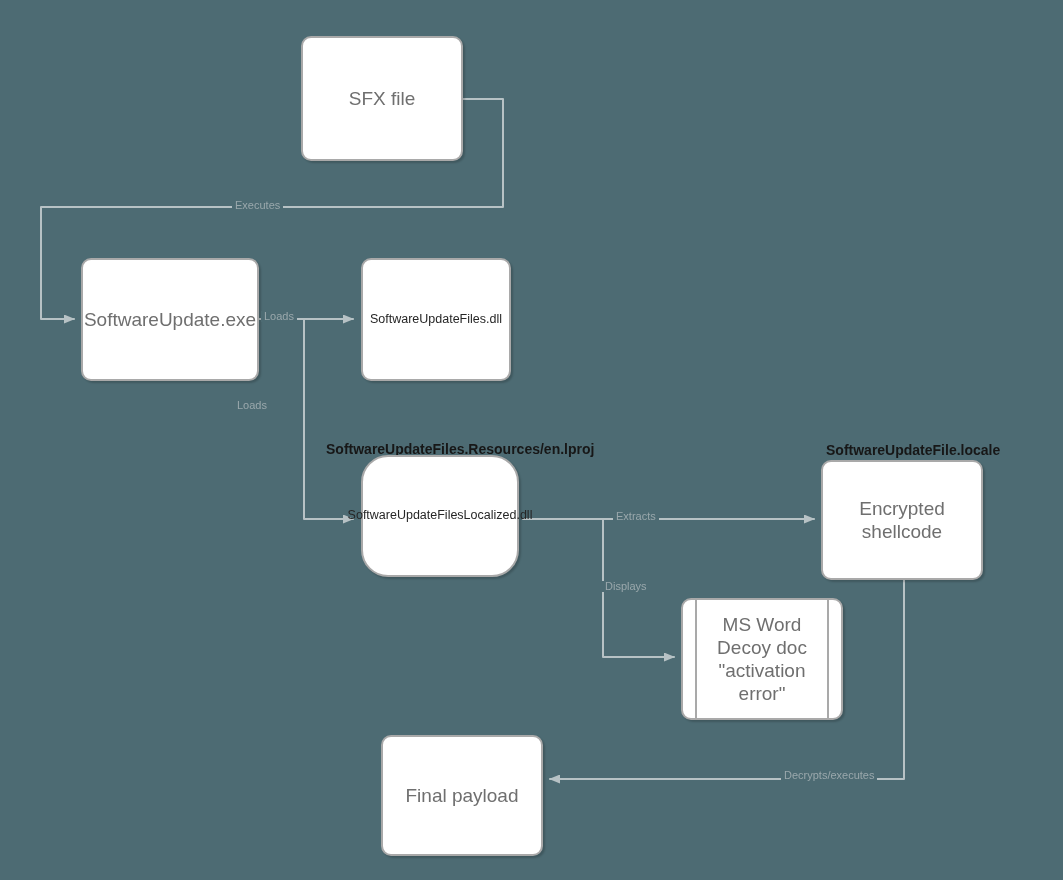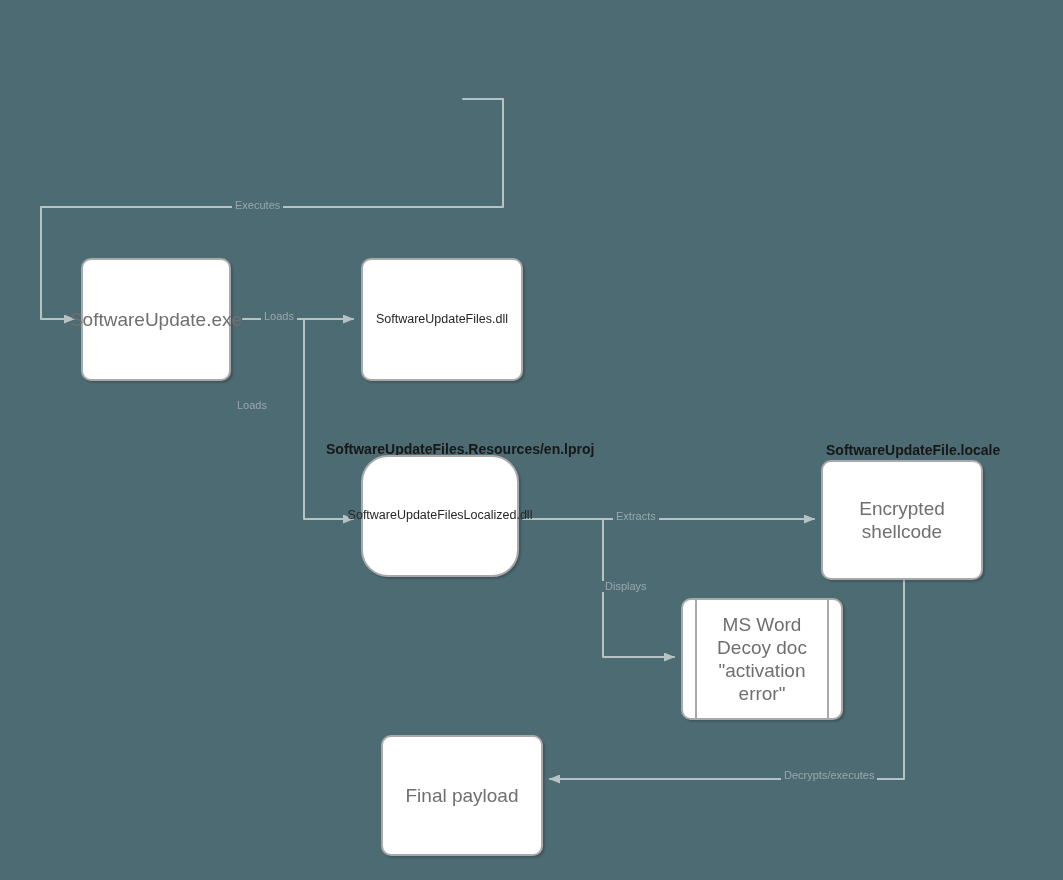--- a/index.html
+++ b/index.html
@@ -106,26 +106,29 @@
       <path d="M304,319 L304,519 L353,519" marker-end="url(#arrow)"></path>
 
       <path d="M523,519 L814,519" marker-end="url(#arrow)"></path>
 
       <path d="M603,519 L603,657 L674,657" marker-end="url(#arrow)"></path>
 
       <path d="M904,580 L904,779 L550,779" marker-end="url(#arrow)"></path>
     </g>
   </svg>
 
+  <div class="node big" style="left:301px; top:36px; width:162px; height:125px;">
+    <span class="node-label">SFX file</span>
+  </div>
 
-  <div class="node big" style="left:81px; top:258px; width:150px; height:123px;">
+  <div class="node big" style="left:81px; top:258px; width:178px; height:123px;">
     <span class="node-label">SoftwareUpdate.exe</span>
   </div>
 
-  <div class="node small" style="left:361px; top:258px; width:162px; height:123px;">
+  <div class="node small" style="left:361px; top:258px; width:150px; height:123px;">
     <span class="node-label">SoftwareUpdateFiles.dll</span>
   </div>
 
   <div class="caption" style="left:326px; top:441px;">SoftwareUpdateFiles.Resources/en.lproj</div>
 
   <div class="node small" style="left:361px; top:455px; width:158px; height:122px;border-radius:27px;">
     <span class="node-label">SoftwareUpdateFilesLocalized.dll</span>
   </div>
 
   <div class="caption" style="left:826px; top:442px;">SoftwareUpdateFile.locale</div>

